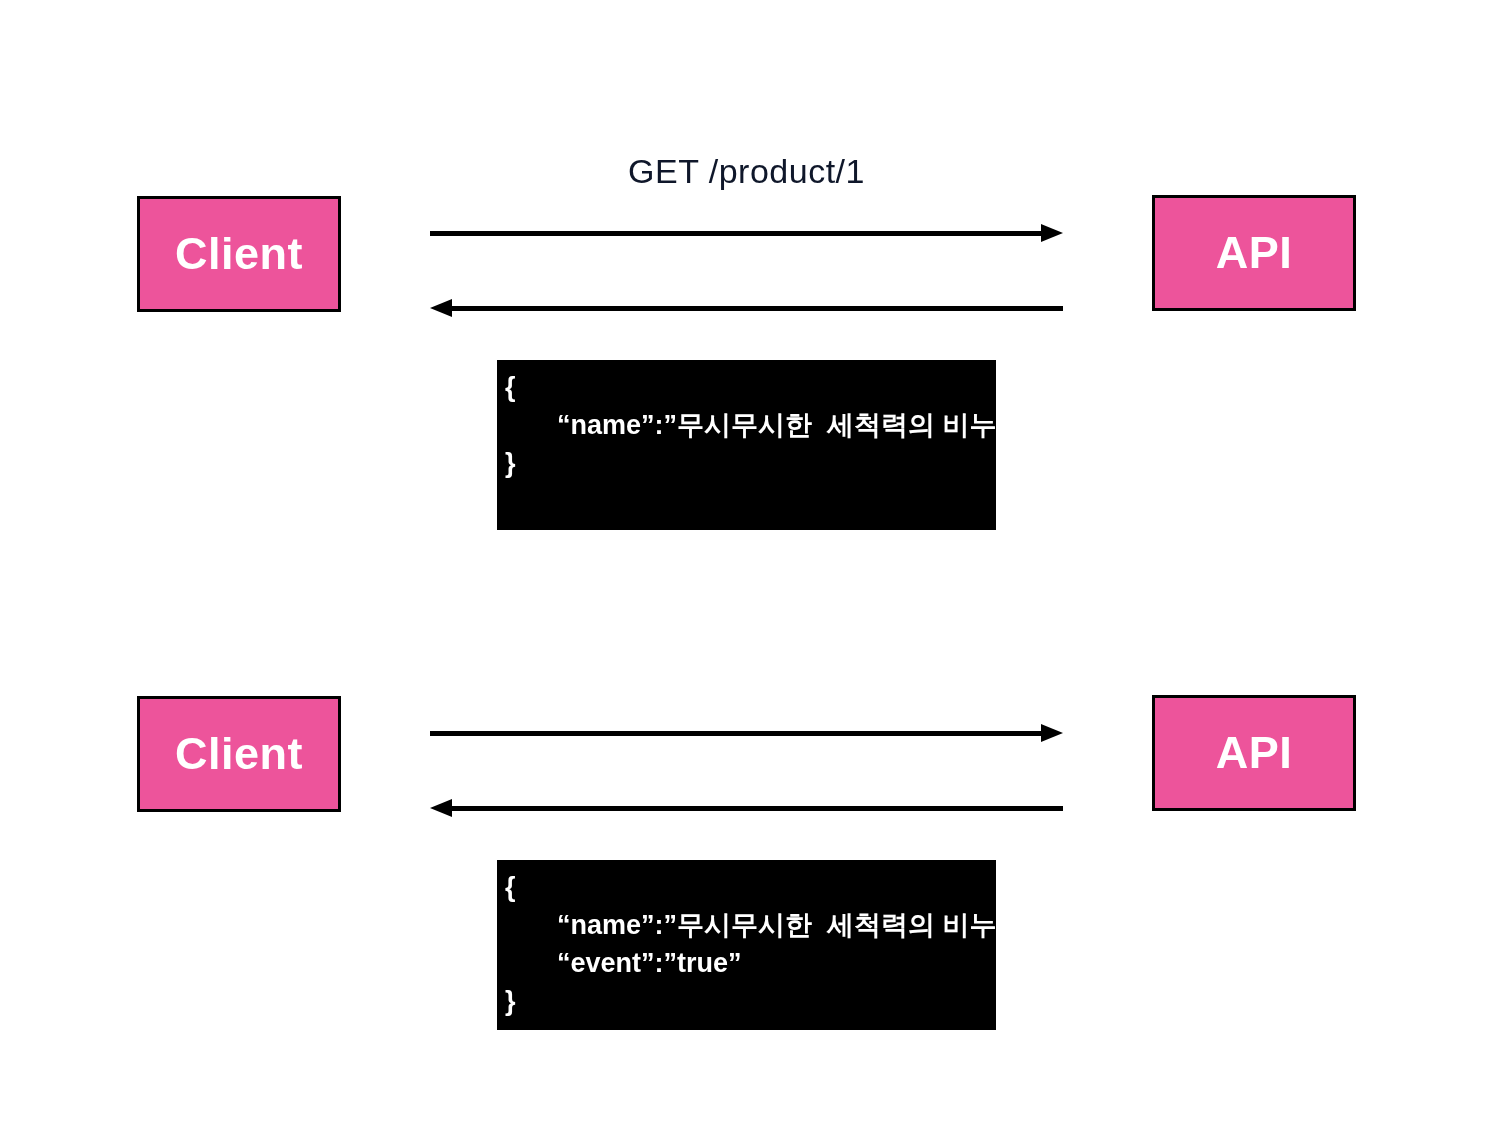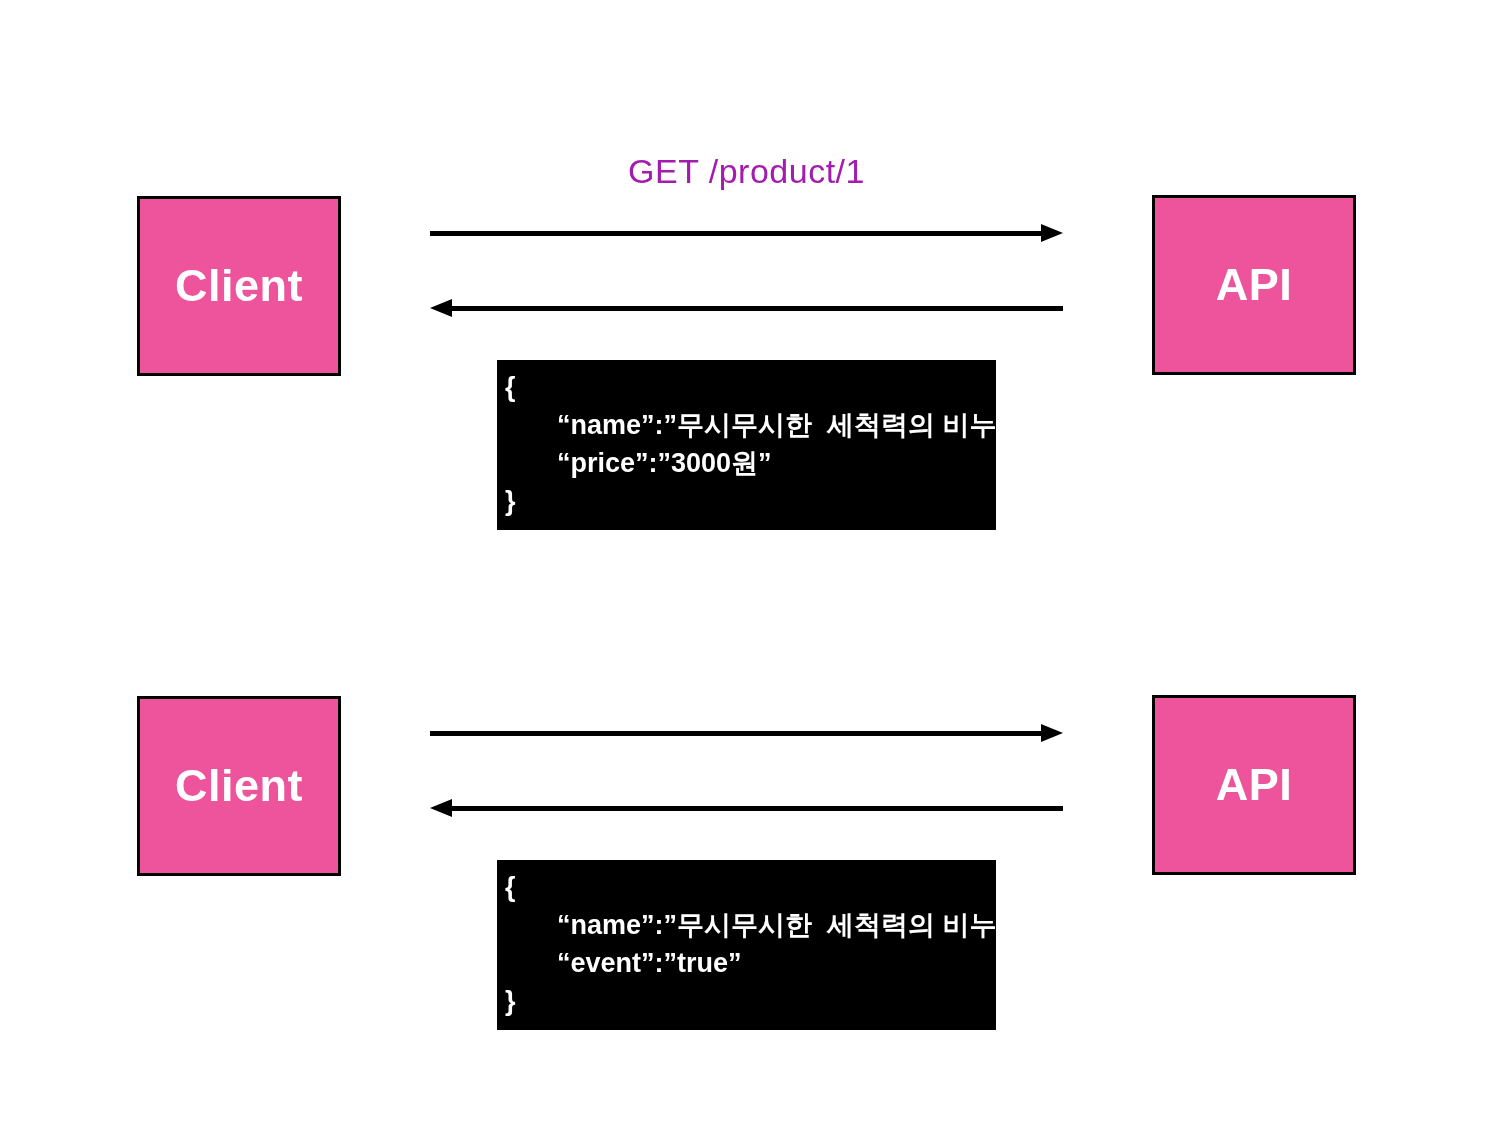--- a/index.html
+++ b/index.html
@@ -15,27 +15,27 @@
     background: #ffffff;
     overflow: hidden;
   }
   .abs { position: absolute; }
 
   .request-label {
     width: 633px;
     text-align: center;
     font-size: 34px;
     font-weight: 400;
-    color: #a21caf;
+    color: #0f172a;
     letter-spacing: 0.5px;
   }
 
   .node-box {
     width: 204px;
-    height: 180px;
+    height: 116px;
     background: #ed549b;
     border: 3px solid #000000;
     box-sizing: border-box;
     display: flex;
     align-items: center;
     justify-content: center;
   }
   .node-label {
     color: #ffffff;
     font-size: 45px;
@@ -112,21 +112,20 @@
   </div>
 
   <div class="abs arrow left" style="left:430px; top:299px;">
     <div class="line"></div>
     <div class="head"></div>
   </div>
 
   <div class="abs code-box" style="left:497px; top:360px;">
     <div class="code-line">{</div>
     <div class="code-line indented">“name”:”무시무시한  세척력의 비누”,</div>
-    <div class="code-line indented">“price”:”3000원”</div>
     <div class="code-line">}</div>
   </div>
 
 
   <div class="abs node-box" style="left:137px; top:696px;">
     <span class="node-label">Client</span>
   </div>
 
   <div class="abs node-box" style="left:1152px; top:695px;">
     <span class="node-label">API</span>

